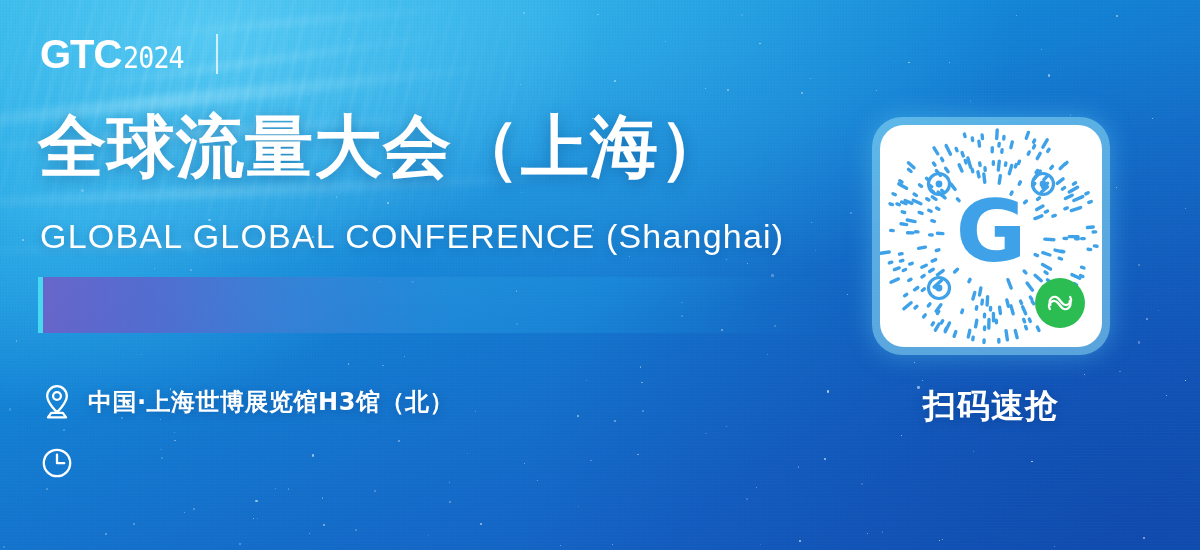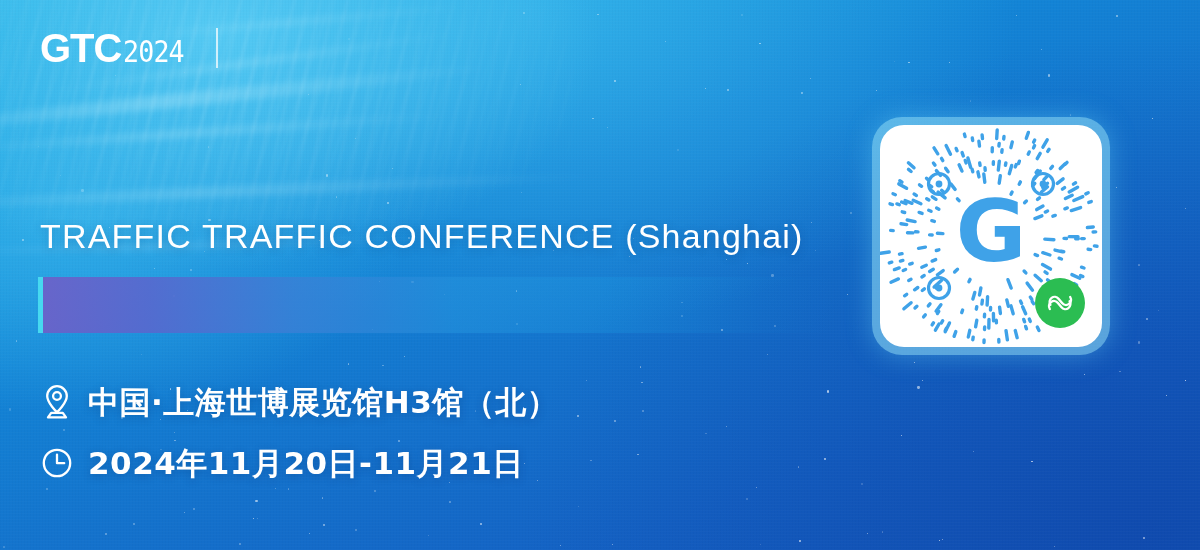--- a/index.html
+++ b/index.html
@@ -42,21 +42,21 @@
   
   .grain{
     position:absolute;inset:0;pointer-events:none;opacity:.30;
     background-image:
       repeating-linear-gradient(0deg, rgba(255,255,255,.055) 0 1px, rgba(0,0,0,0) 1px 3px),
       repeating-linear-gradient(90deg, rgba(0,20,60,.06) 0 1px, rgba(0,0,0,0) 1px 3px);
   }
   .stars{position:absolute;inset:0;pointer-events:none;}
   .st{position:absolute;border-radius:50%;background:#fff;}
   
-  .logo-row{position:absolute;left:40px;top:28px;display:flex;align-items:flex-start;height:52px;}
+  .logo-row{position:absolute;left:40px;top:28px;display:flex;align-items:center;height:52px;}
   .gtc{display:flex;align-items:baseline;color:#fff;}
   .gtc-main{
     font-size:40px;font-weight:700;letter-spacing:-1px;line-height:1;
     font-family:"Liberation Sans","DejaVu Sans",sans-serif;
   }
   .gtc-year{
     font-size:31px;font-weight:400;letter-spacing:-1px;line-height:1;margin-left:2px;
     transform:scaleX(.86);transform-origin:left bottom;
     font-family:"DejaVu Sans Mono","Liberation Mono",monospace;
   }
@@ -99,21 +99,21 @@
     font-family:"DejaVu Sans","Liberation Sans",sans-serif;white-space:nowrap;
     text-shadow:0 2px 7px rgba(10,30,90,.30);
   }
   
   .info{position:absolute;left:40px;}
   .info.venue{top:382px;}
   .info.date{top:443px;}
   .info-row{display:flex;align-items:center;}
   .info-icon{width:34px;height:40px;margin-right:14px;flex:0 0 auto;display:flex;align-items:center;justify-content:center;}
   .info-text{
-    font-size:31px;font-weight:700;color:#fff;letter-spacing:.5px;line-height:1;
+    font-size:24px;font-weight:700;color:#fff;letter-spacing:.5px;line-height:1;
     font-family:"DejaVu Sans","Liberation Sans",sans-serif;white-space:nowrap;
     text-shadow:0 2px 8px rgba(2,45,110,.30);
   }
   
   .qr-wrap{position:absolute;left:872px;top:117px;width:238px;height:238px;}
   .qr-frame{
     position:absolute;inset:0;border-radius:30px;
     background:rgba(150,228,250,.55);
     box-shadow:0 0 26px rgba(120,225,255,.35);
   }
@@ -327,21 +327,22 @@
     </div>
 
   <div class="logo-row">
     <div class="gtc">
       <span class="gtc-main">GTC</span>
       <span class="gtc-year">2024</span>
     </div>
     <div class="divider"></div>
   </div>
 
-  <div class="subline">TRAFFIC TRAFFIC CONFERENCE (Shanghai)</div>
+  <div class="headline">全球流量大会（上海）</div>
+  <div class="subline">GLOBAL GLOBAL CONFERENCE (Shanghai)</div>
 
   <div class="ribbon"></div>
   <div class="ribbon-bar"></div>
 
   <div class="info venue">
     <div class="info-row">
       <span class="info-icon">
         <svg width="32" height="36" viewBox="0 0 32 36" aria-hidden="true">
           <path d="M16 2.2c-5.4 0 -9.8 4.4 -9.8 9.8c0 7.0 9.8 16.2 9.8 16.2s9.8 -9.2 9.8 -16.2c0 -5.4 -4.4 -9.8 -9.8 -9.8z" fill="none" stroke="#ffffff" stroke-width="2.3"></path>
           <circle cx="16" cy="12" r="3.9" fill="none" stroke="#ffffff" stroke-width="2.3"></circle>
@@ -353,21 +354,20 @@
   </div>
 
   <div class="info date">
     <div class="info-row">
       <span class="info-icon">
         <svg width="32" height="32" viewBox="0 0 32 32" aria-hidden="true">
           <circle cx="16" cy="16" r="13.2" fill="none" stroke="#ffffff" stroke-width="2.3"></circle>
           <path d="M16 7.6v8.6h7.2" fill="none" stroke="#ffffff" stroke-width="2.3" stroke-linecap="round" stroke-linejoin="round"></path>
         </svg>
       </span>
-      <span class="info-text">2024年11月20日-11月21日</span>
     </div>
   </div>
 
   <div class="qr-wrap">
     <div class="qr-frame"></div>
     <div class="qr-card">
       <svg class="qr-svg" id="qrsvg" width="222" height="222" viewBox="0 0 222 222" aria-hidden="true">
           <line x1="155.1" y1="129.6" x2="157.5" y2="130.6" stroke="#3fa2e8" stroke-width="3.4" stroke-linecap="round"></line>
           <line x1="144.1" y1="146.0" x2="145.9" y2="147.9" stroke="#3fa2e8" stroke-width="3.4" stroke-linecap="round"></line>
           <line x1="127.9" y1="154.7" x2="131.2" y2="163.1" stroke="#3fa2e8" stroke-width="3.4" stroke-linecap="round"></line>
@@ -577,15 +577,16 @@
       <div class="mini-badge">
         <svg width="34" height="34" viewBox="0 0 34 34" aria-hidden="true">
           <path d="M7.4 18.8c-1.4 -2.3 -.9 -5.3 1.2 -6.9c2.2 -1.7 5.2 -1.3 6.9 .8l3.6 4.4c1.7 2.1 4.7 2.5 6.9 .8c2.1 -1.6 2.6 -4.6 1.2 -6.9" fill="none" stroke="#ffffff" stroke-width="2.4" stroke-linecap="round"></path>
           <path d="M26.6 15.2c1.4 2.3 .9 5.3 -1.2 6.9c-2.2 1.7 -5.2 1.3 -6.9 -.8l-3.6 -4.4c-1.7 -2.1 -4.7 -2.5 -6.9 -.8c-2.1 1.6 -2.6 4.6 -1.2 6.9" fill="none" stroke="#ffffff" stroke-width="2.4" stroke-linecap="round"></path>
         </svg>
       </div>
     </div>
   </div>
 
   <div class="cta">
+    <div class="cta-l1">扫码速抢</div>
   </div>
 
 </div>
 
 </body></html>

